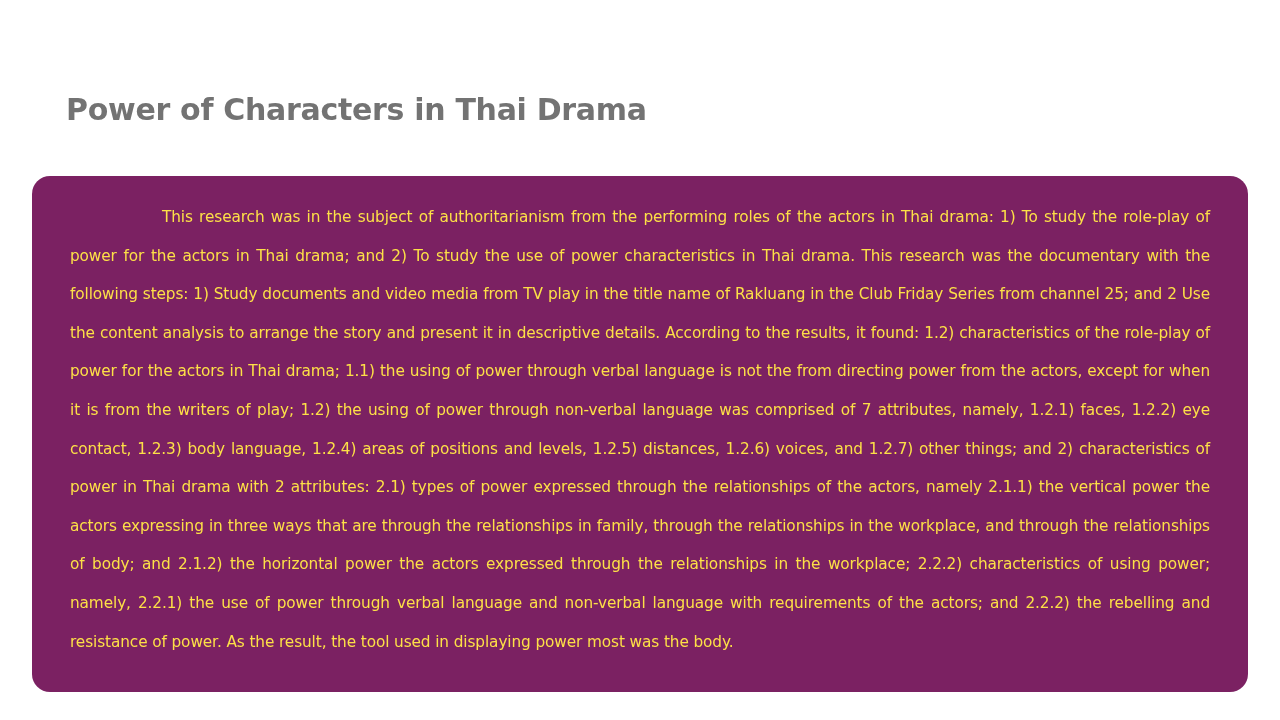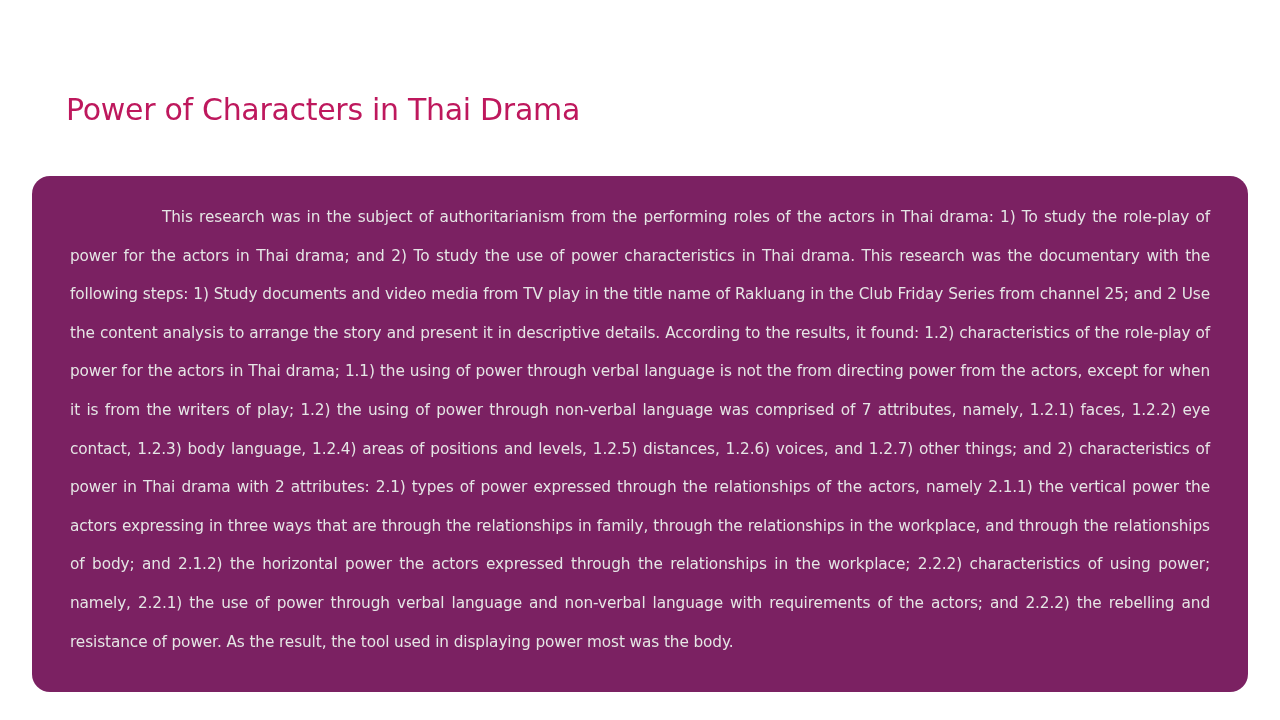--- a/index.html
+++ b/index.html
@@ -18,38 +18,38 @@
     width: 1280px;
     height: 720px;
     background: #ffffff;
   }
   .slide-title {
     position: absolute;
     left: 66px;
     top: 72px;
     font-family: "DejaVu Sans", sans-serif;
     font-size: 30px;
-    font-weight: 400;
+    font-weight: 700;
     letter-spacing: -0.3px;
-    color: #be185d;
+    color: #737373;
     white-space: nowrap;
   }
   .abstract-card {
     position: absolute;
     left: 32px;
     top: 176px;
     width: 1216px;
     height: 516px;
     box-sizing: border-box;
     background: #7b2162;
     border-radius: 18px;
     padding: 22px 38px 18px 38px;
   }
   .abstract-text {
-    color: #e5e5e5;
+    color: #fde047;
     font-family: "DejaVu Sans", sans-serif;
     font-size: 15.3px;
     line-height: 38.6px;
     text-align: justify;
     text-justify: inter-word;
     text-indent: 92px;
     margin: 0;
     letter-spacing: -0.1px;
   }
   .credit-line {

